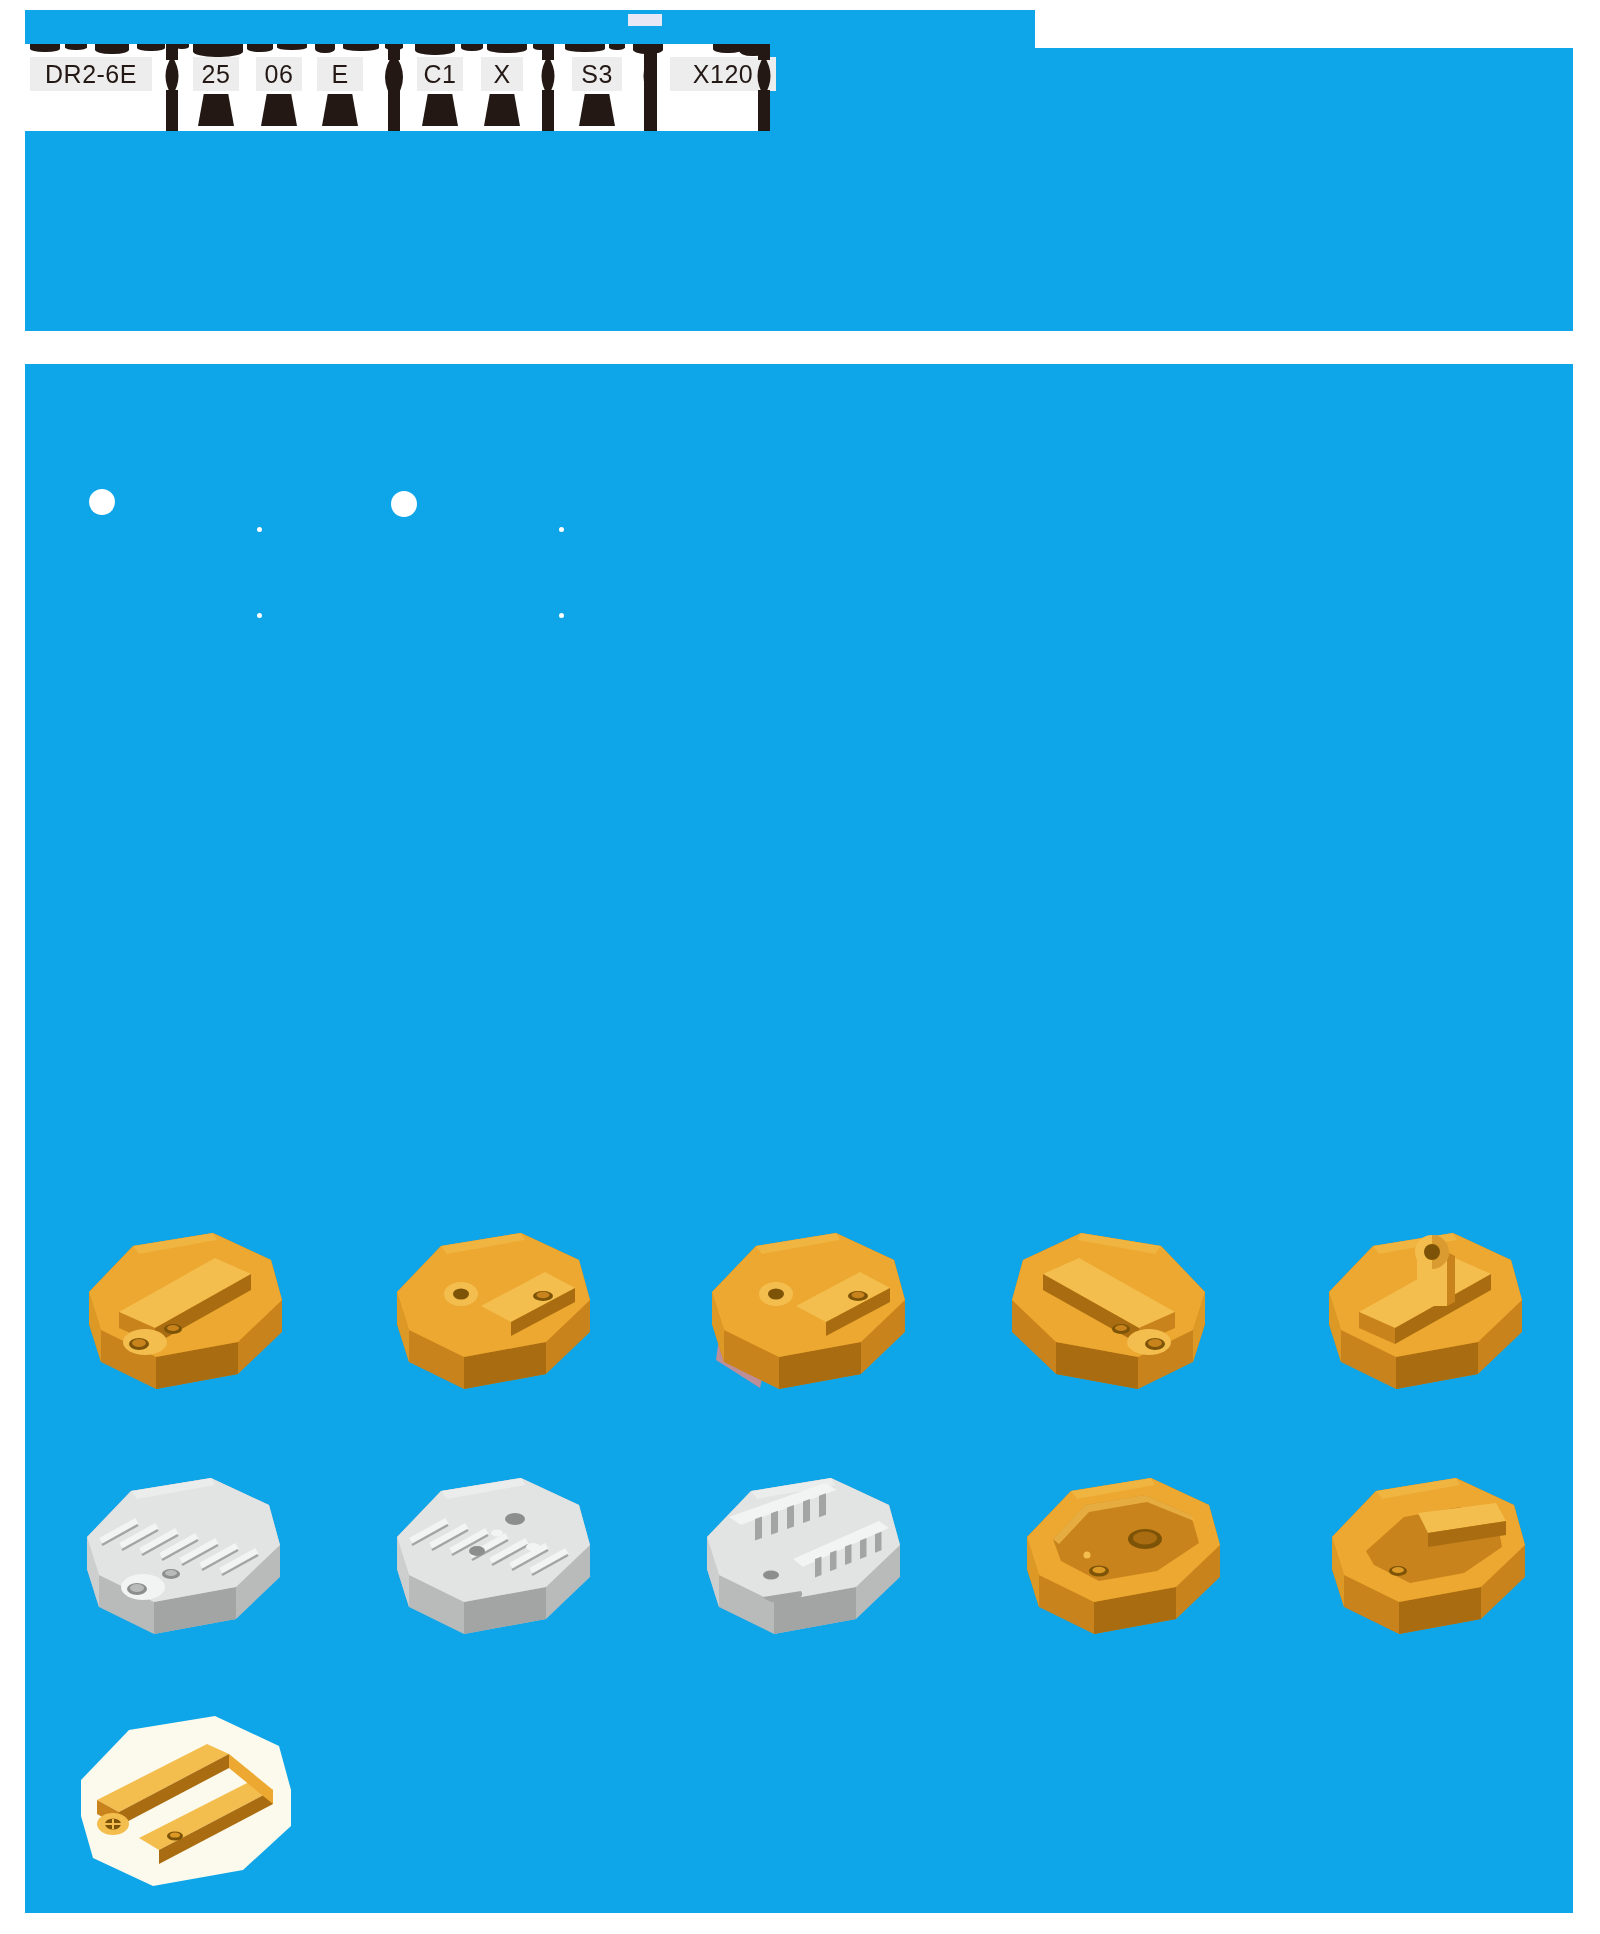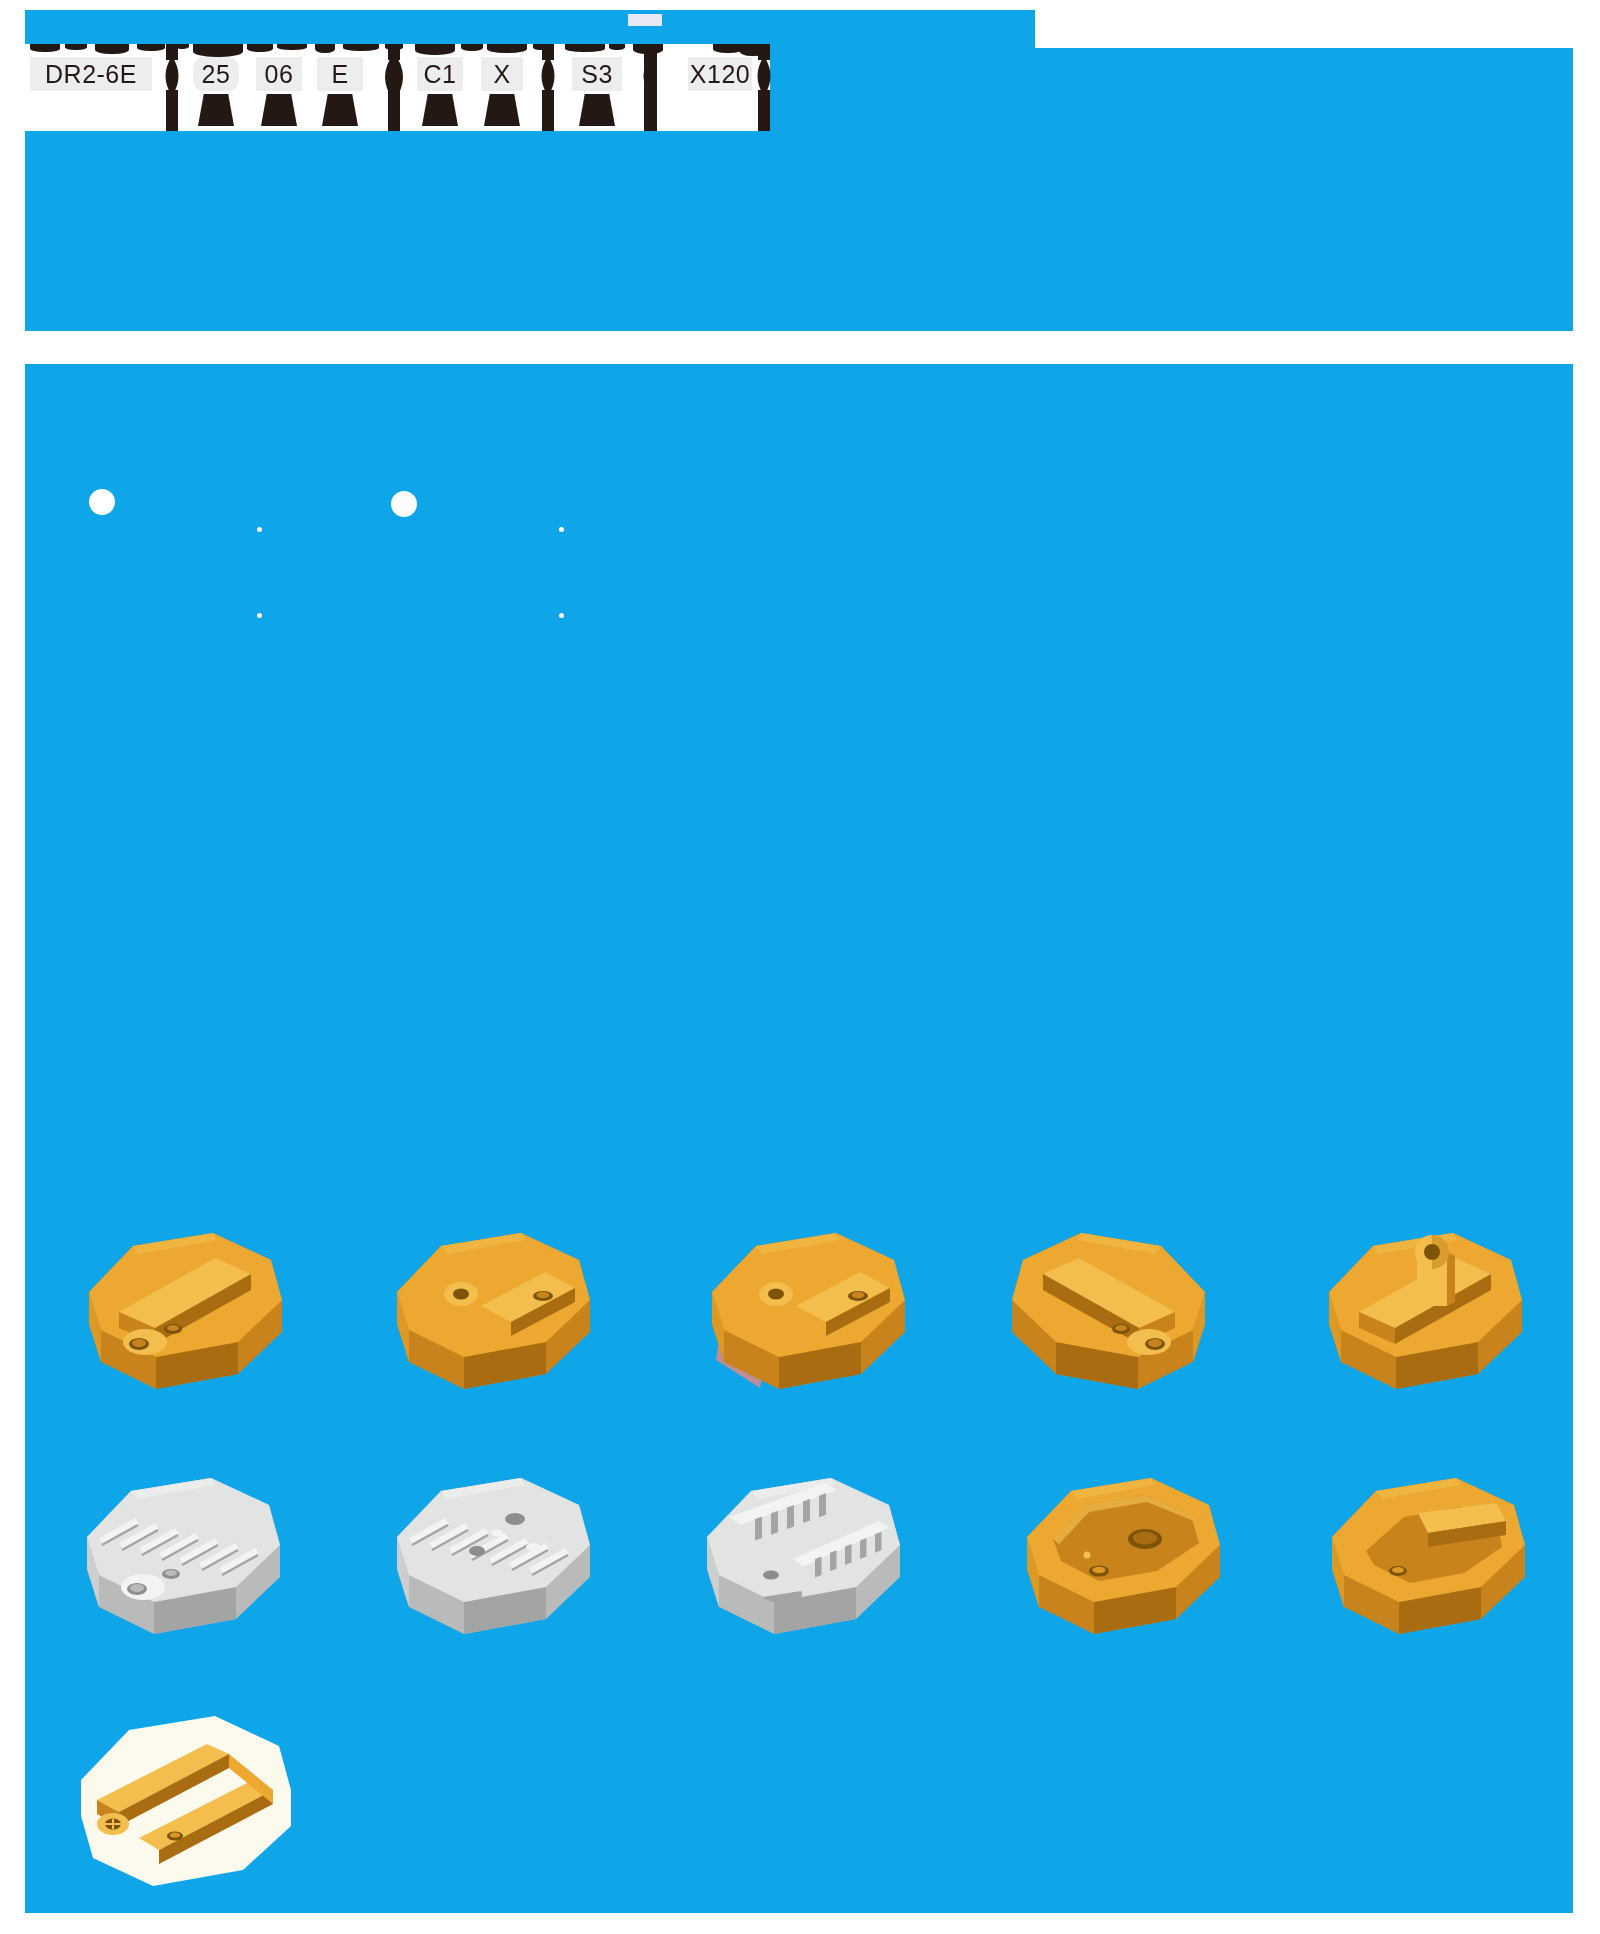--- a/index.html
+++ b/index.html
@@ -63,39 +63,39 @@
         <div class="glyph-bump" style="left: 540px; width: 40px; height: 8px;"></div>
         <div class="glyph-bump" style="left: 584px; width: 16px; height: 6px;"></div>
         <div class="glyph-bump" style="left: 608px; width: 30px; height: 10px;"></div>
         <div class="glyph-bump" style="left: 688px; width: 30px; height: 9px;"></div>
         <div class="glyph-bump" style="left: 714px; width: 28px; height: 12px;"></div>
       </div>
 
     <div class="code-box" style="left:5px;width:122px;">
         <span>DR2-6E</span>
       </div>
-    <div class="code-box" style="left:168px;width:46px;border-radius:11px;">
+    <div class="code-box" style="left:168px;width:46px;">
         <span>25</span>
       </div>
     <div class="code-box" style="left:231px;width:46px;">
         <span>06</span>
       </div>
     <div class="code-box" style="left:292px;width:46px;">
         <span>E</span>
       </div>
     <div class="code-box" style="left:392px;width:46px;">
         <span>C1</span>
       </div>
     <div class="code-box" style="left:456px;width:42px;">
         <span>X</span>
       </div>
     <div class="code-box" style="left:547px;width:50px;">
         <span>S3</span>
       </div>
-    <div class="code-box" style="left:663px;width:64px;">
+    <div class="code-box" style="left:645px;width:106px;">
         <span>X120</span>
       </div>
 
     <div id="connectors">
         <div class="stem" style="left: 141px; top: 0px; width: 12px; height: 16px;"></div>
         <div class="lens" style="left: 134px; top: 12px;"><svg width="26" height="40" viewBox="0 0 26 40">
             <path d="M13,0 Q26,20 13,40 Q0,20 13,0 Z" fill="#231814"></path>
           </svg></div>
         <div class="stem" style="left: 141px; top: 46px; width: 12px; height: 41px;"></div>
         <div class="stem" style="left: 363px; top: 0px; width: 12px; height: 16px;"></div>

